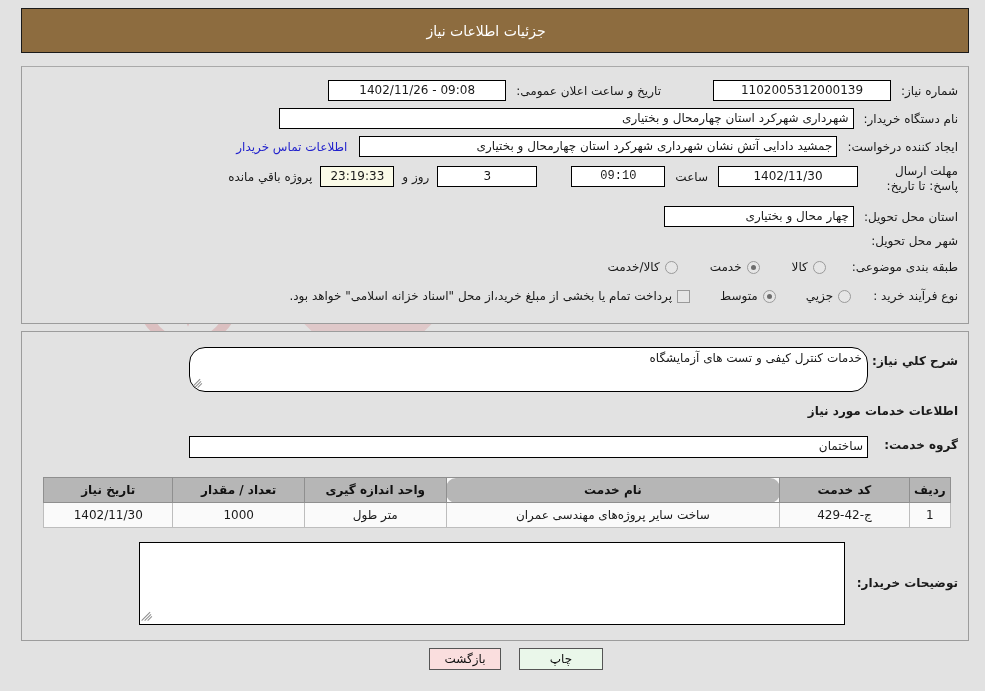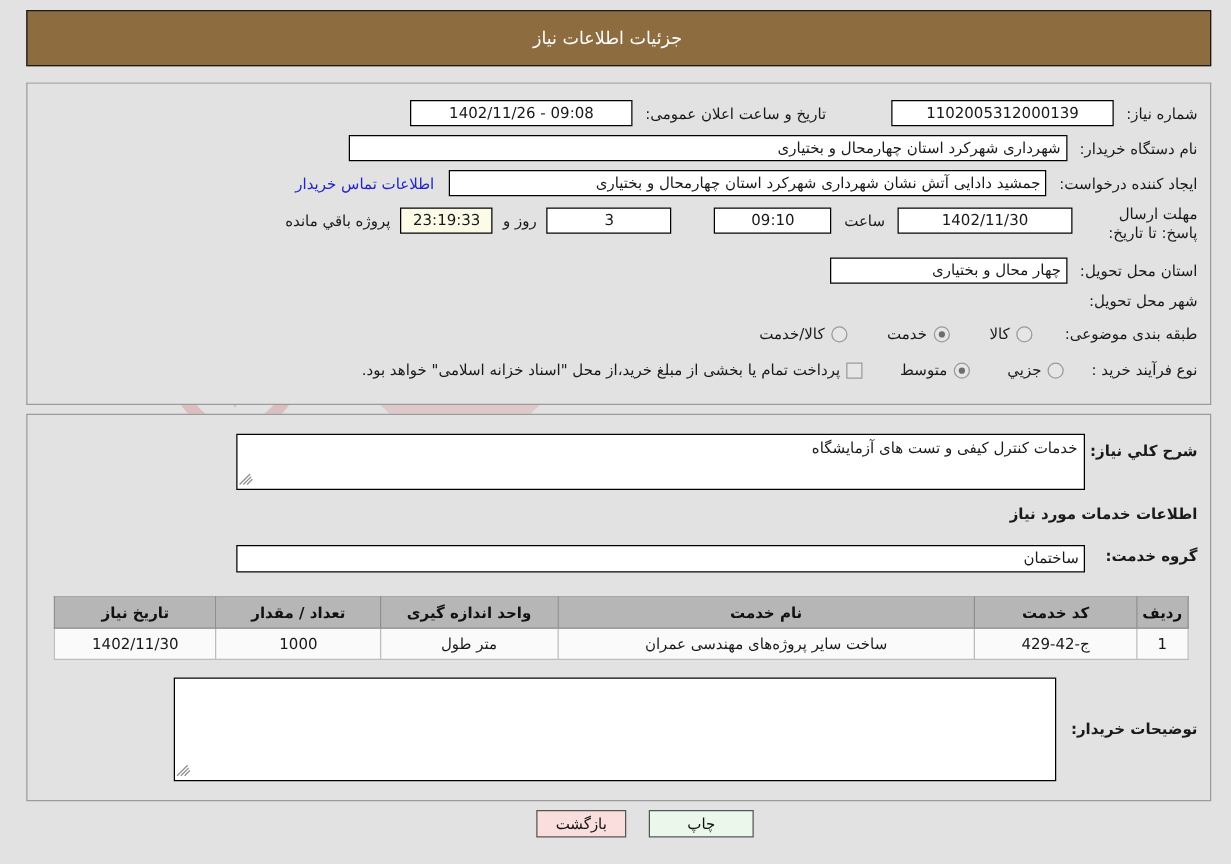--- a/index.html
+++ b/index.html
@@ -259,21 +259,21 @@
       <div class="tbox right" style="width:478px; margin-right:10px;">جمشید دادایی آتش نشان شهرداری شهرکرد استان چهارمحال و بختیاری</div>
       <span class="link" style="margin-right:12px;">اطلاعات تماس خریدار</span>
     </div>
 
     <div class="row" style="right:10px; top:97px; align-items:flex-start;">
       <span class="lbl" style="display:block; width:92px; text-align:right; line-height:15px; white-space:normal;">مهلت ارسال پاسخ: تا تاریخ:</span>
     </div>
     <div class="row" style="right:110px; top:99px;">
       <div class="tbox" style="width:140px;">1402/11/30</div>
       <span class="lbl" style="margin-right:10px;">ساعت</span>
-      <div class="tbox" style="width:94px; margin-right:10px;">09:10</div>
+      <div class="tbox" style="width:94px; margin-right:10px;font-family:Liberation Mono, monospace;">09:10</div>
       <div class="tbox" style="width:100px; margin-right:34px;">3</div>
       <span class="lbl" style="margin-right:8px;">روز و</span>
       <div class="tbox cream" style="width:74px; margin-right:8px;">23:19:33</div>
       <span class="lbl" style="margin-right:8px;">پروژه باقي مانده</span>
     </div>
 
     <div class="row" style="right:10px; top:139px;">
       <span class="lbl">استان محل تحویل:</span>
       <div class="tbox right" style="width:190px; margin-right:10px;">چهار محال و بختیاری</div>
     </div>
@@ -314,21 +314,21 @@
       </span>
     </div>
 
   </div>
 
   <div class="panel" id="panel-mid">
 
     <div class="row" style="right:10px; top:22px;">
       <span class="lbl lbl-bold">شرح کلي نیاز:</span>
     </div>
-    <div class="tarea" style="position:absolute; right:100px; top:15px; width:679px; height:45px;">
+    <div class="tarea" style="position:absolute; right:100px; top:15px; width:679px; height:45px;border-radius:16px;">
       <span>خدمات کنترل کیفی و تست های آزمایشگاه</span>
       <span class="grip">
           <i></i>
           <i></i>
           <i></i>
         </span>
     </div>
 
     <div class="row" style="right:10px; top:72px;">
       <span class="lbl lbl-bold">اطلاعات خدمات مورد نیاز</span>
@@ -337,21 +337,21 @@
     <div class="row" style="right:10px; top:106px;">
       <span class="lbl lbl-bold">گروه خدمت:</span>
     </div>
     <div class="tbox right" style="position:absolute; right:100px; top:104px; width:679px; height:22px;">ساختمان</div>
 
     <table id="goods-table">
       <thead>
         <tr>
           <th style="width:32px;">ردیف</th>
           <th style="width:128px;">کد خدمت</th>
-          <th style="width:330px;">نام خدمت</th>
+          <th style="width:330px;border-radius:10px;">نام خدمت</th>
           <th style="width:140px;">واحد اندازه گیری</th>
           <th style="width:130px;">تعداد / مقدار</th>
           <th style="width:128px;">تاریخ نیاز</th>
         </tr>
       </thead>
       <tbody>
         <tr>
           <td>1</td>
           <td>ج-42-429</td>
           <td>ساخت سایر پروژه‌های مهندسی عمران</td>

